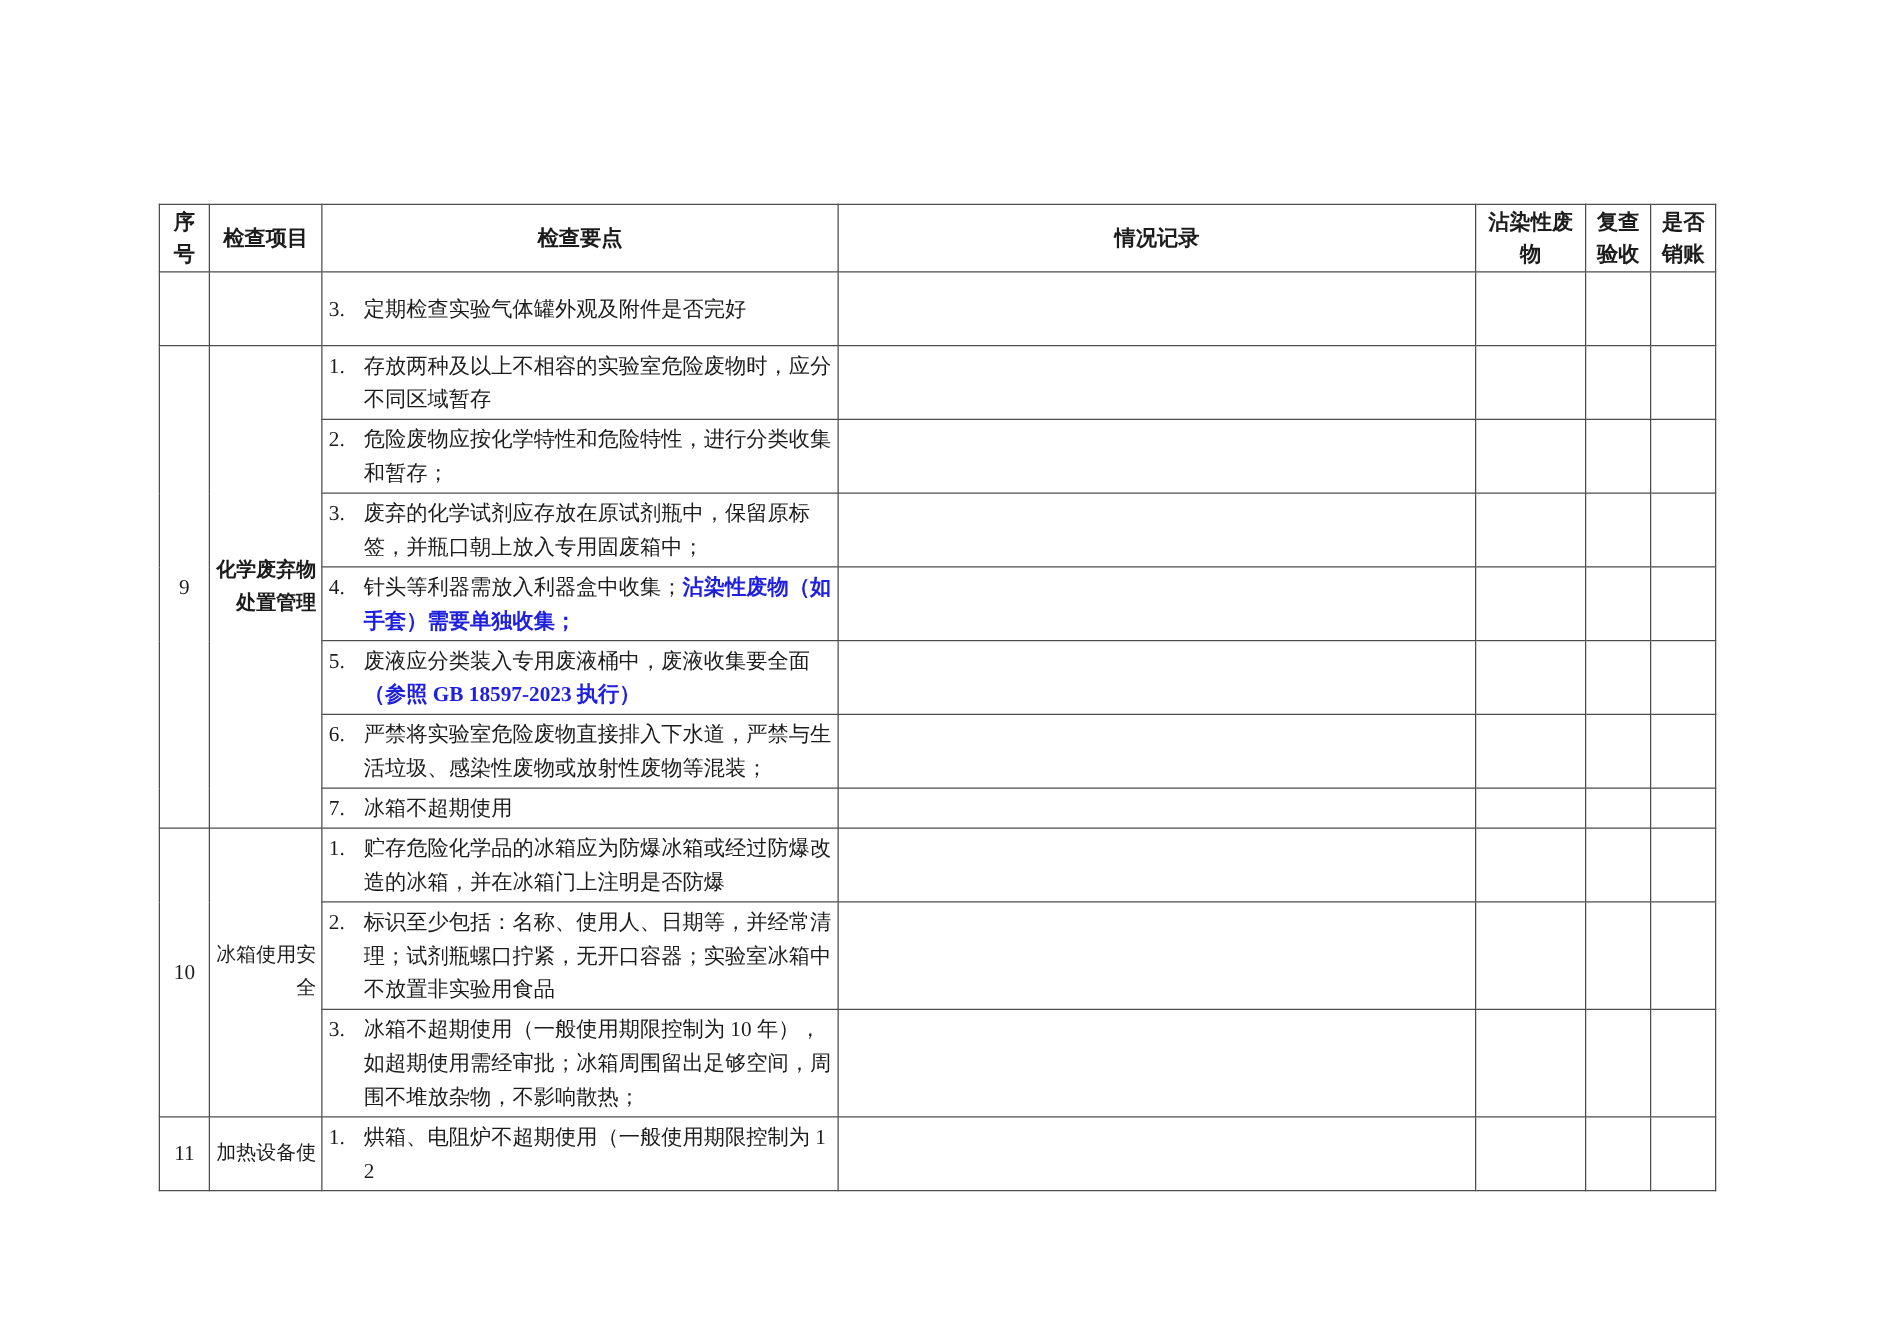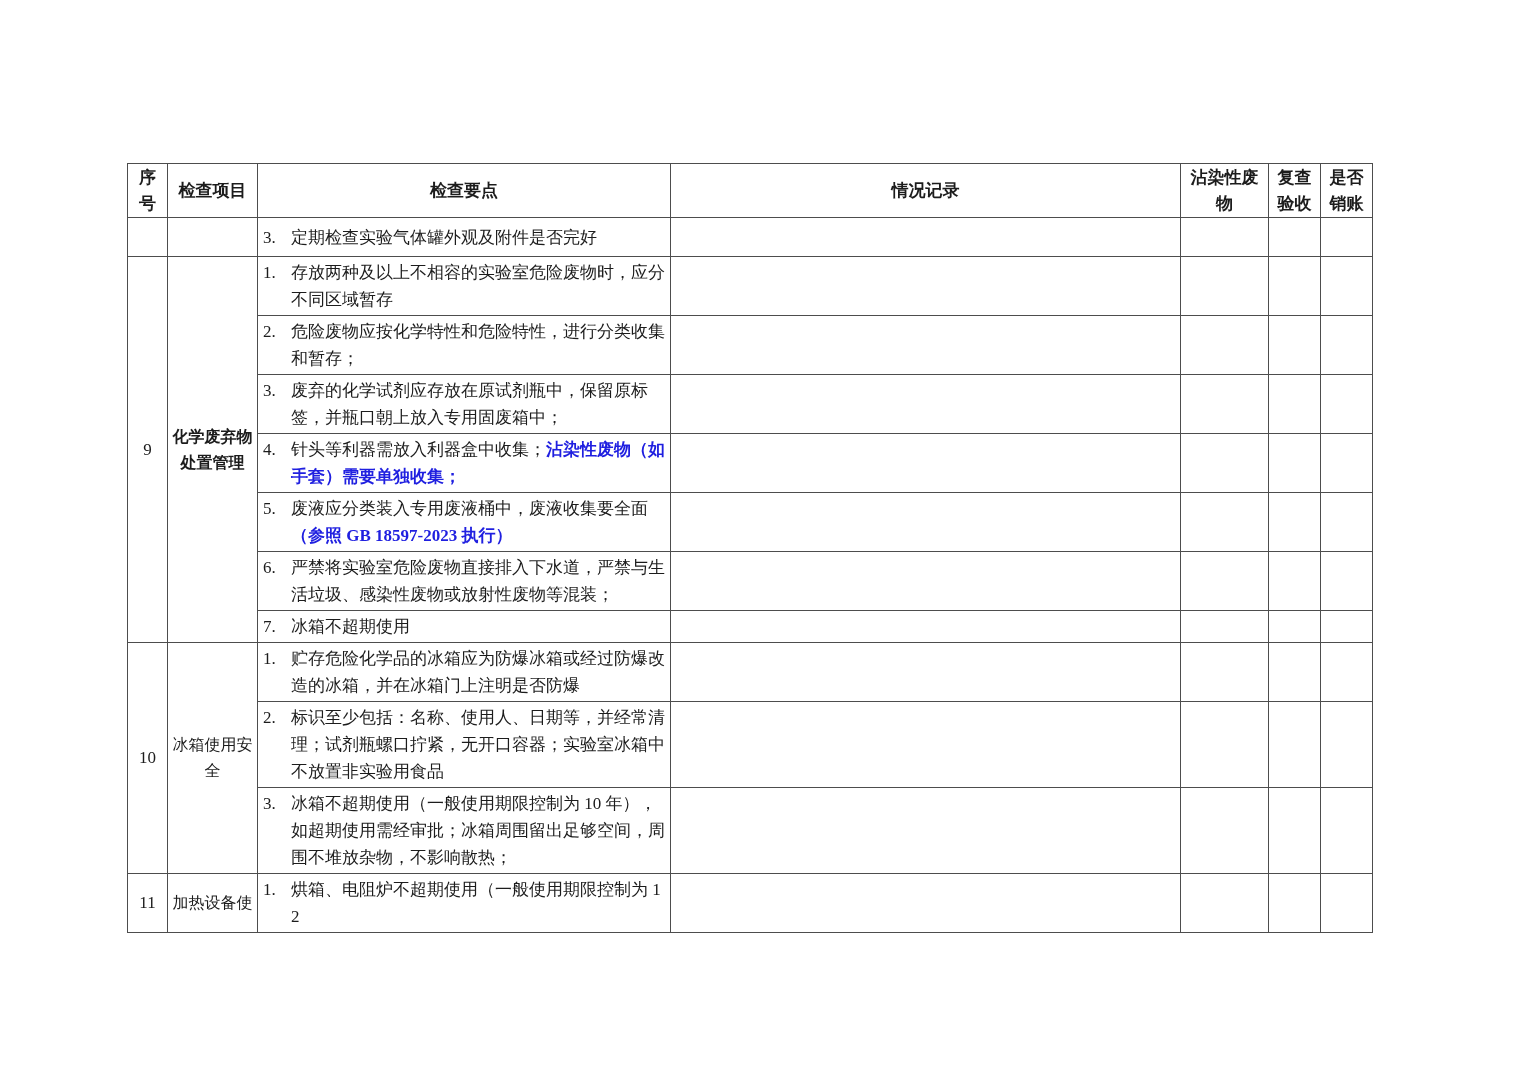--- a/index.html
+++ b/index.html
@@ -36,24 +36,24 @@
     height: 53px;
     padding: 0 3px;
     text-align: center;
     line-height: 26px;
   }
   td.seq {
     text-align: center;
     font-size: 17px;
   }
   td.item {
-    text-align: center;
+    text-align: right;
     font-size: 16px;
     line-height: 26px;
-    padding: 2px 4px;
+    padding: 12px 4px;
     word-break: break-all;
   }
   td.item.bold { font-weight: bold; }
   td.points {
     font-size: 17px;
     line-height: 27px;
     padding: 2px 4px 2px 5px;
     word-break: break-all;
   }
   .pt { display: flex; align-items: flex-start; }

